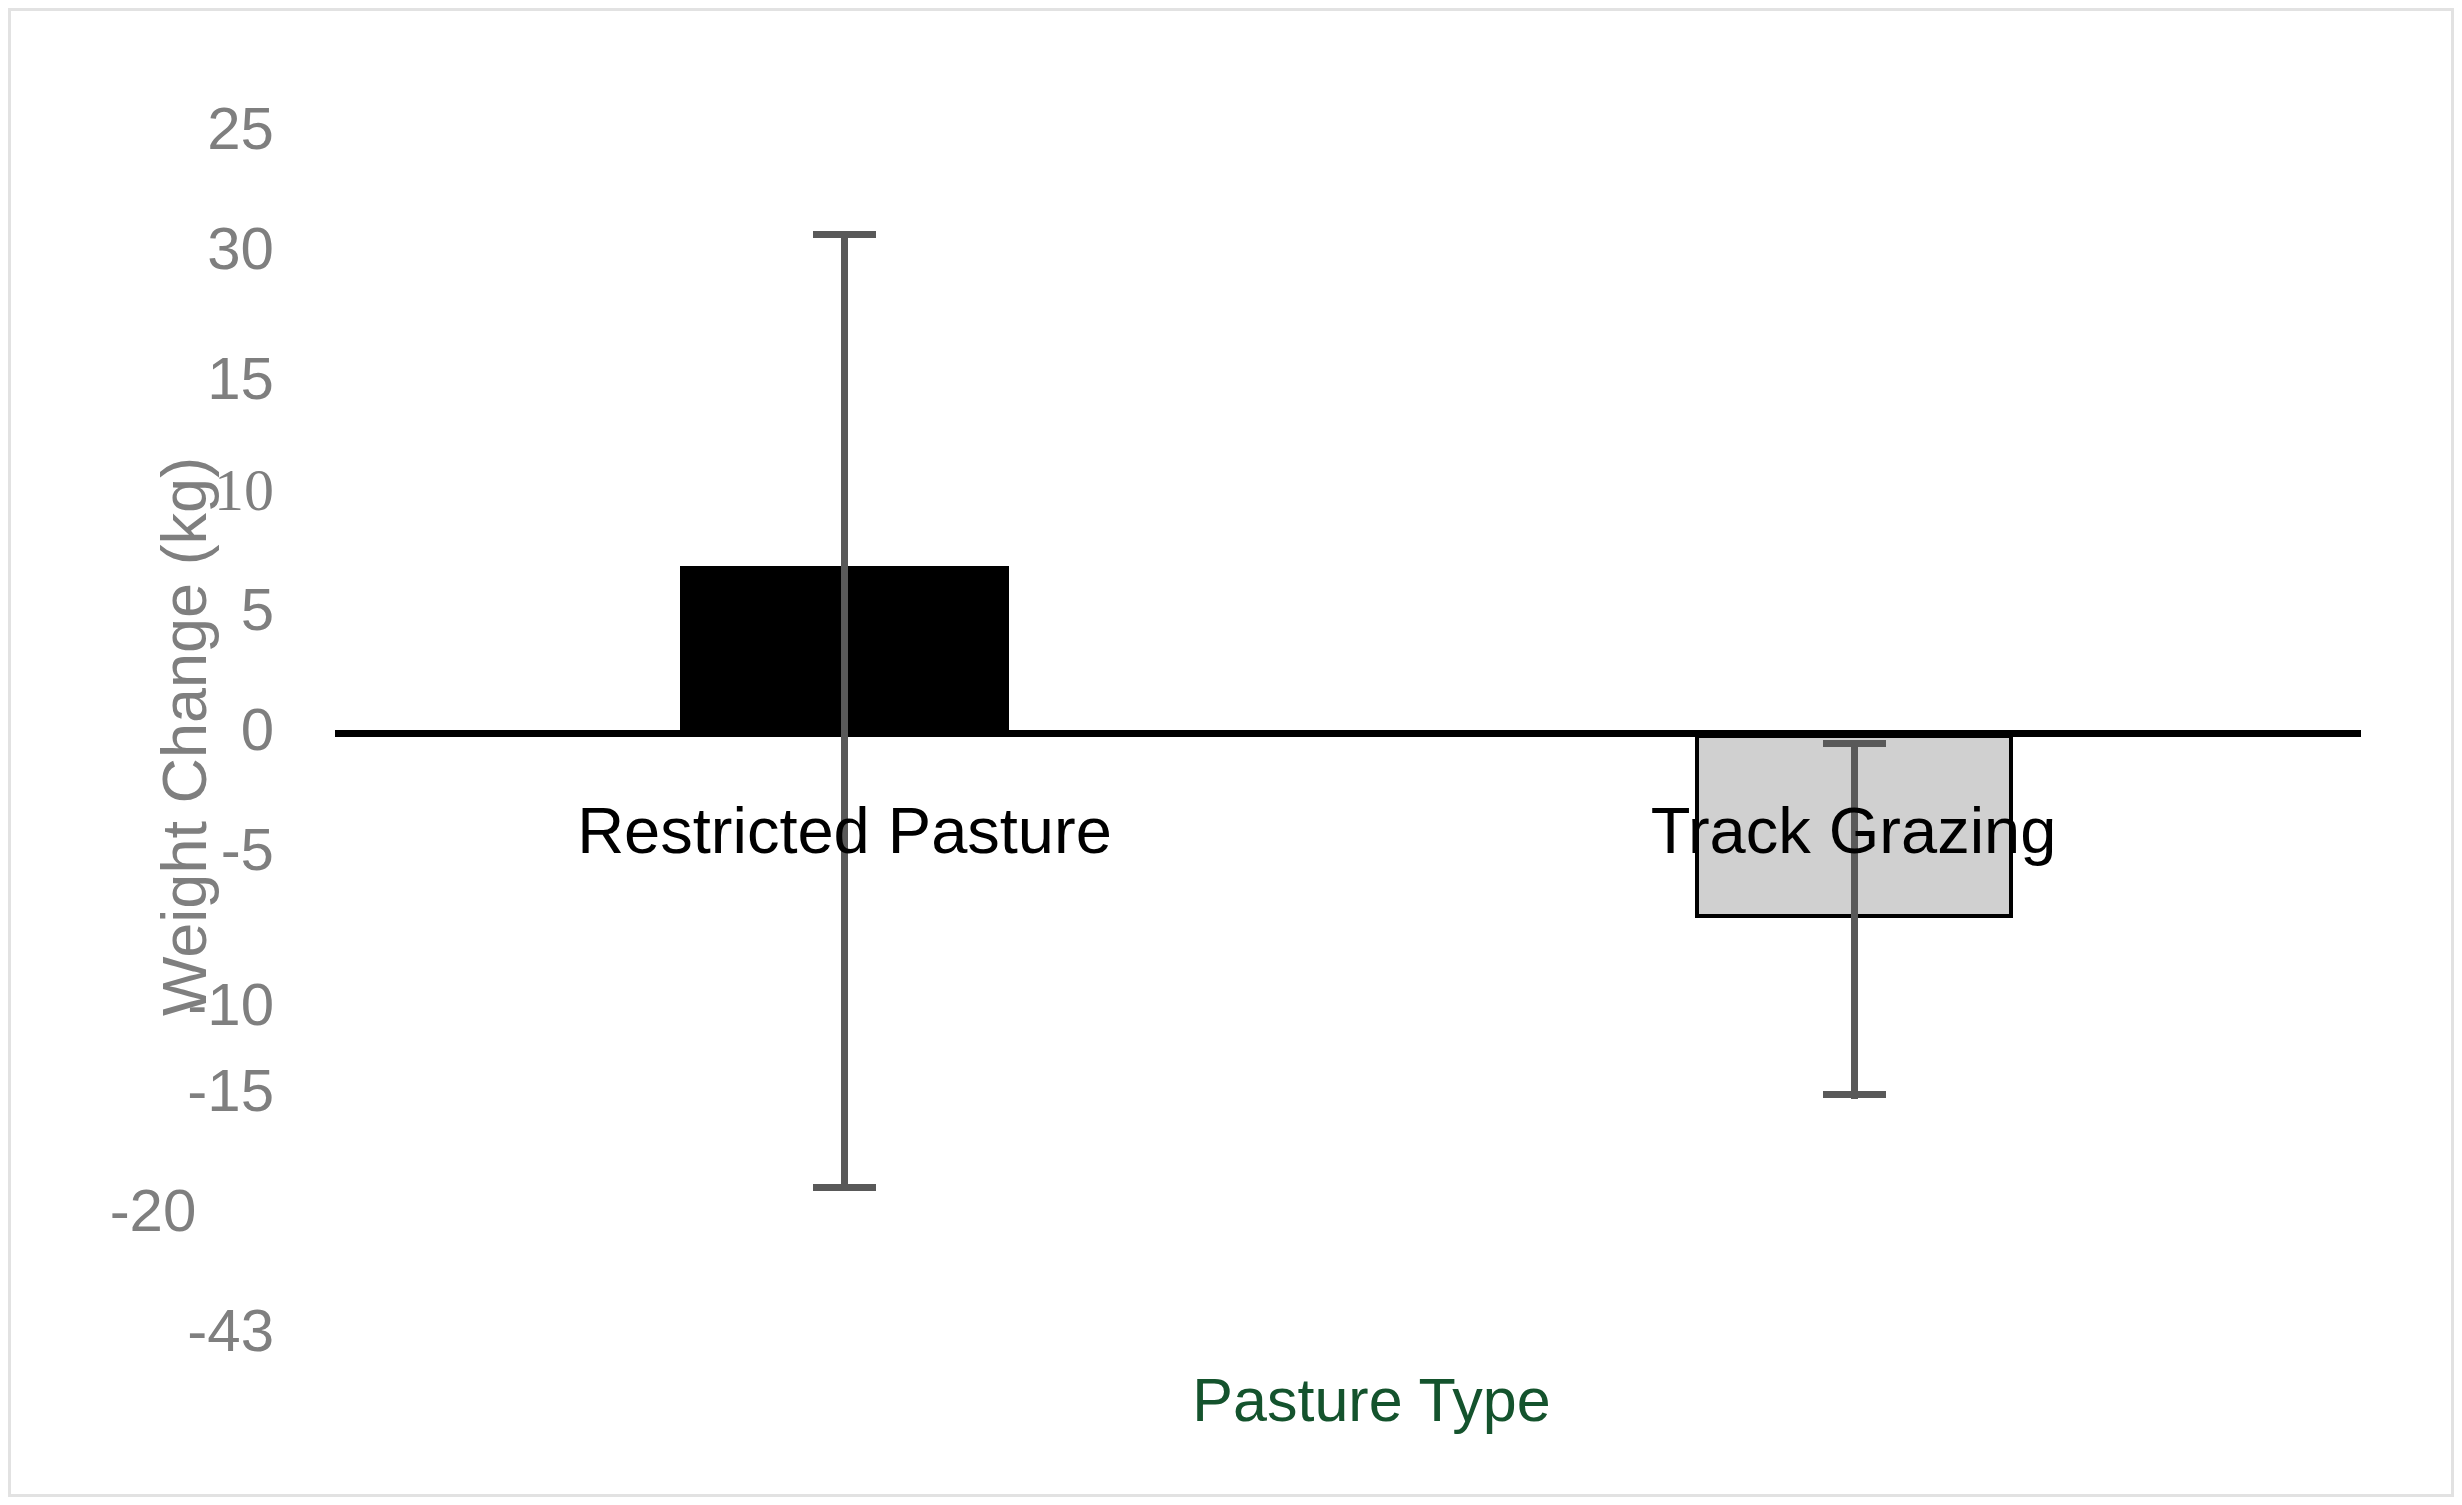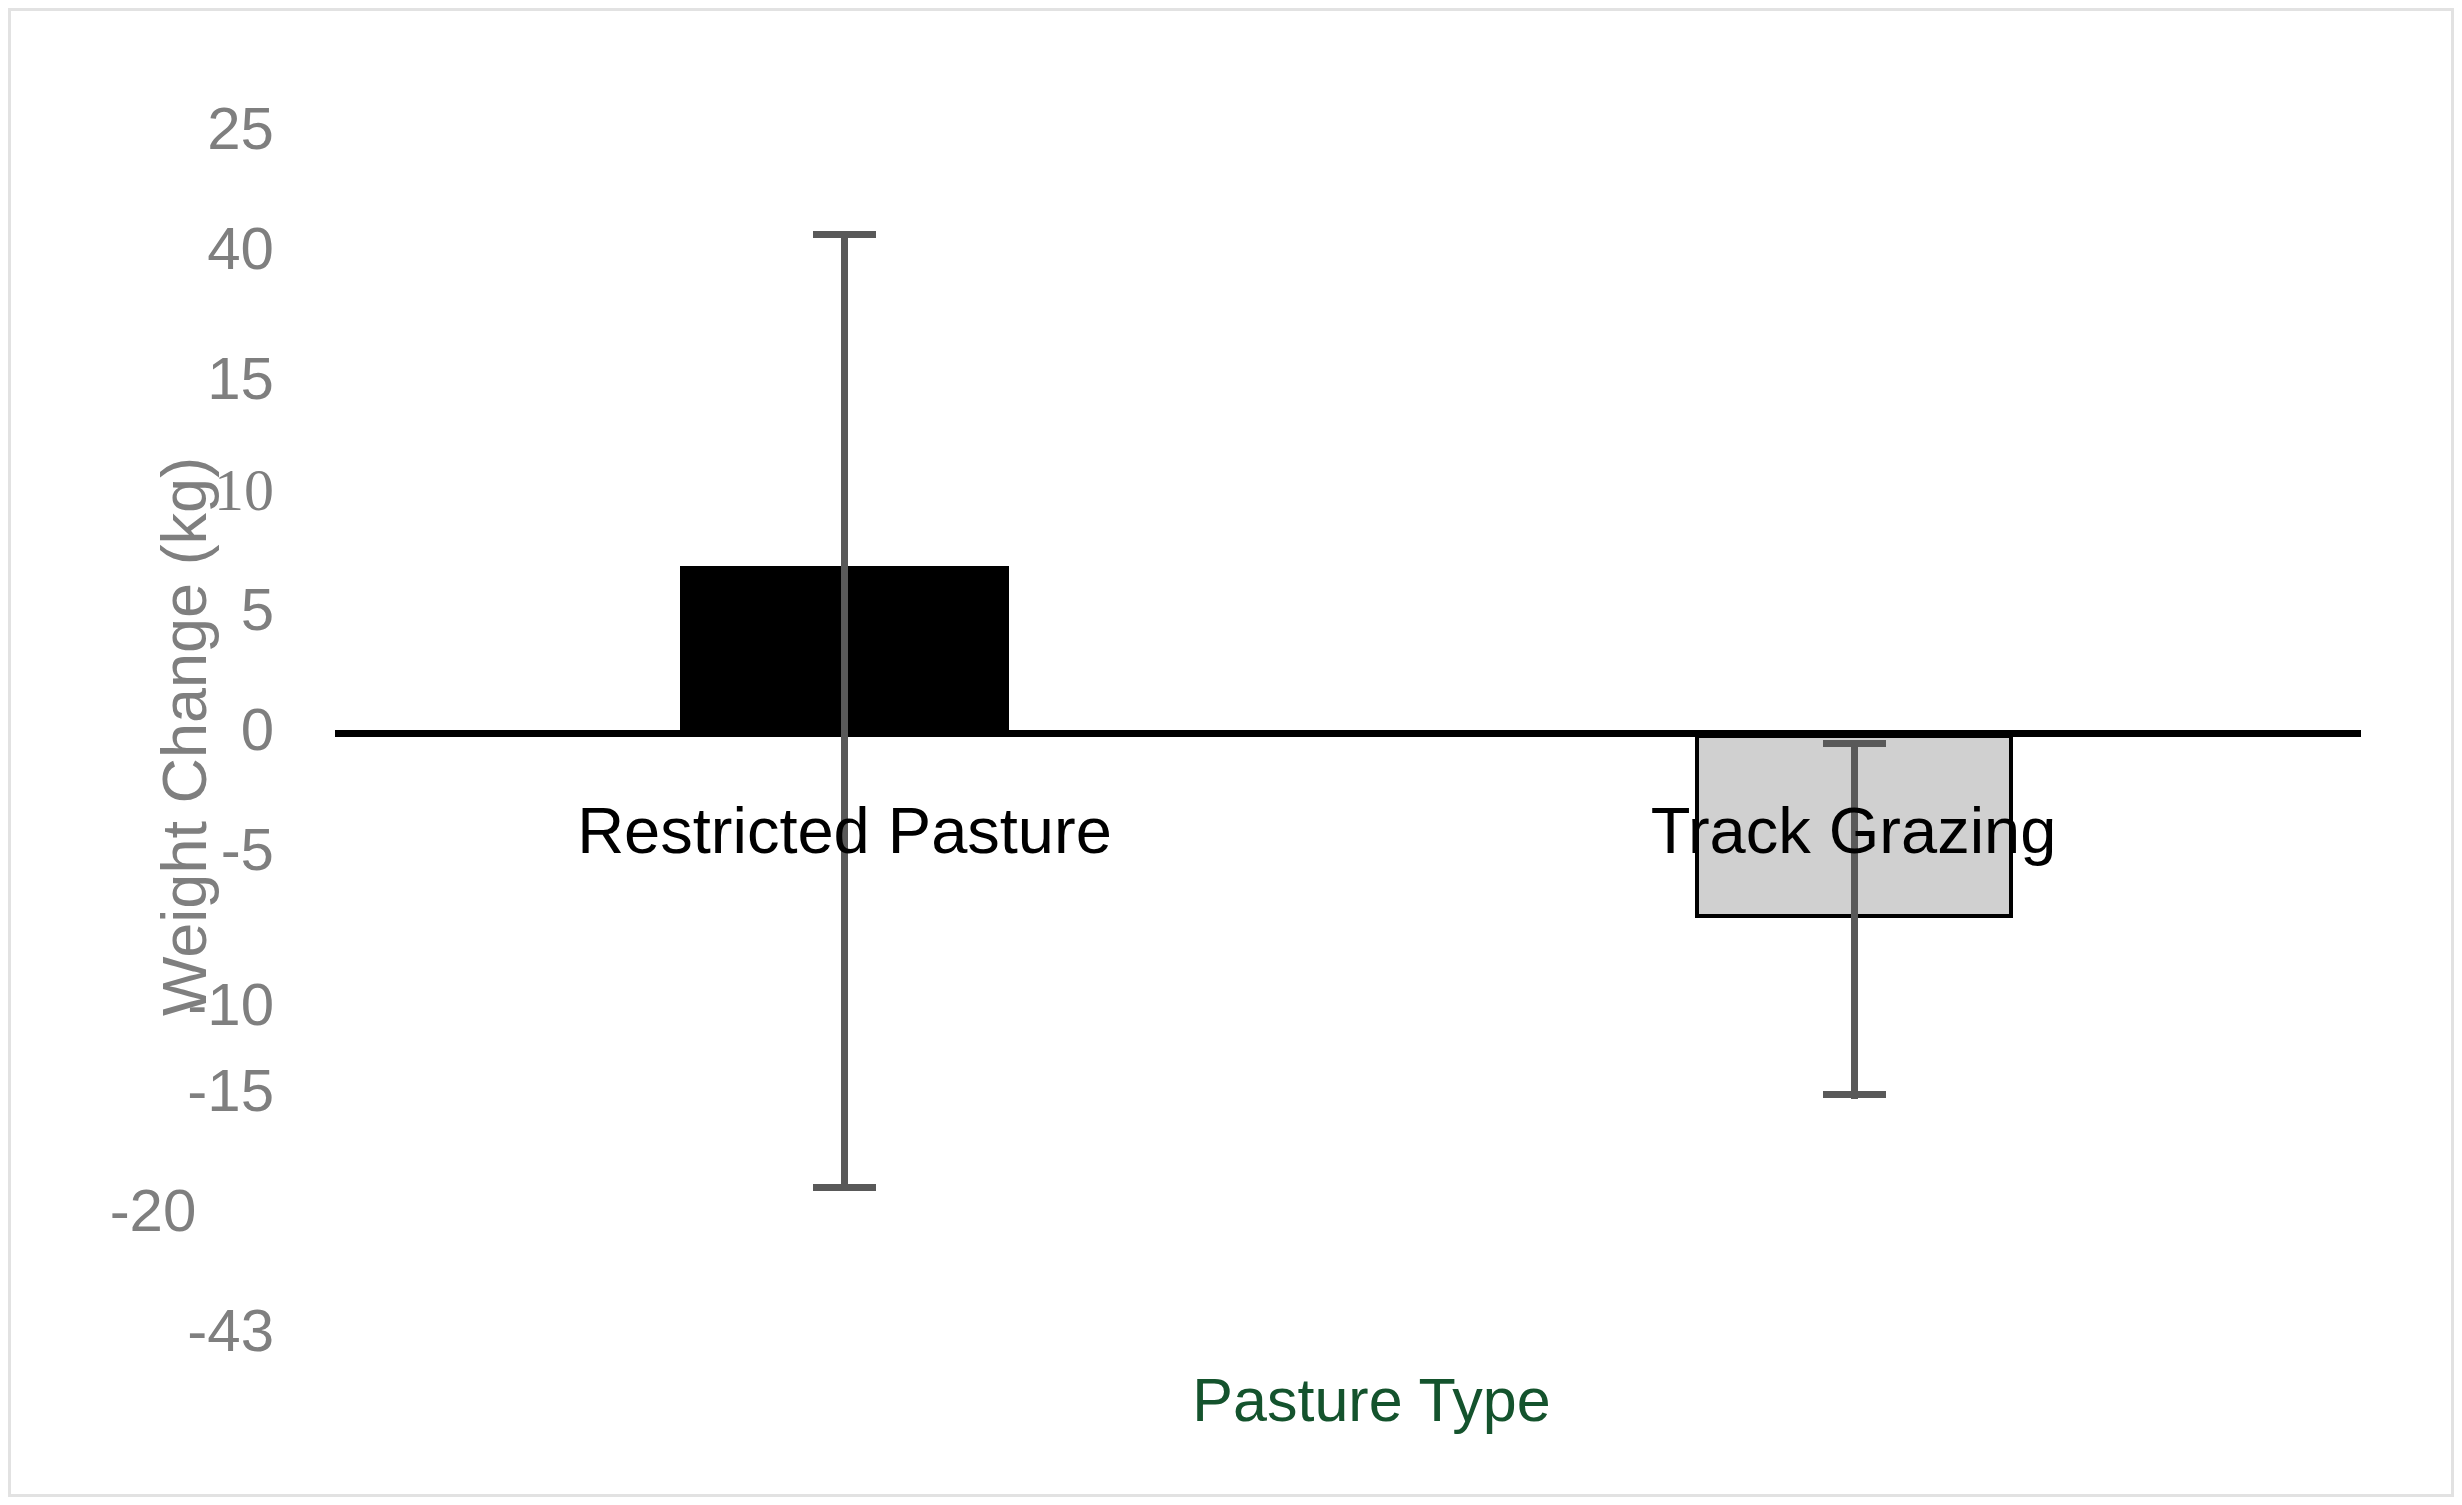--- a/index.html
+++ b/index.html
@@ -114,21 +114,21 @@
 </head>
 <body>
 
 <div id="figure">
 
   <div class="frame"></div>
 
   <div class="plot">
 
     <div class="ytick" style="top:99px;">25</div>
-    <div class="ytick" style="top:219px;">40</div>
+    <div class="ytick" style="top:219px;">30</div>
     <div class="ytick" style="top:349px;">15</div>
     <div class="ytick" style="top:460px;font-family:Liberation Serif, serif;">10</div>
     <div class="ytick" style="top:580px;">5</div>
     <div class="ytick" style="top:700px;">0</div>
     <div class="ytick" style="top:820px;">-5</div>
     <div class="ytick" style="top:940px;margin-top:35px;">-10</div>
     <div class="ytick" style="top:1061px;">-15</div>
     <div class="ytick" style="top:1181px;text-align:center;">-20</div>
     <div class="ytick" style="top:1301px;">-43</div>
 

